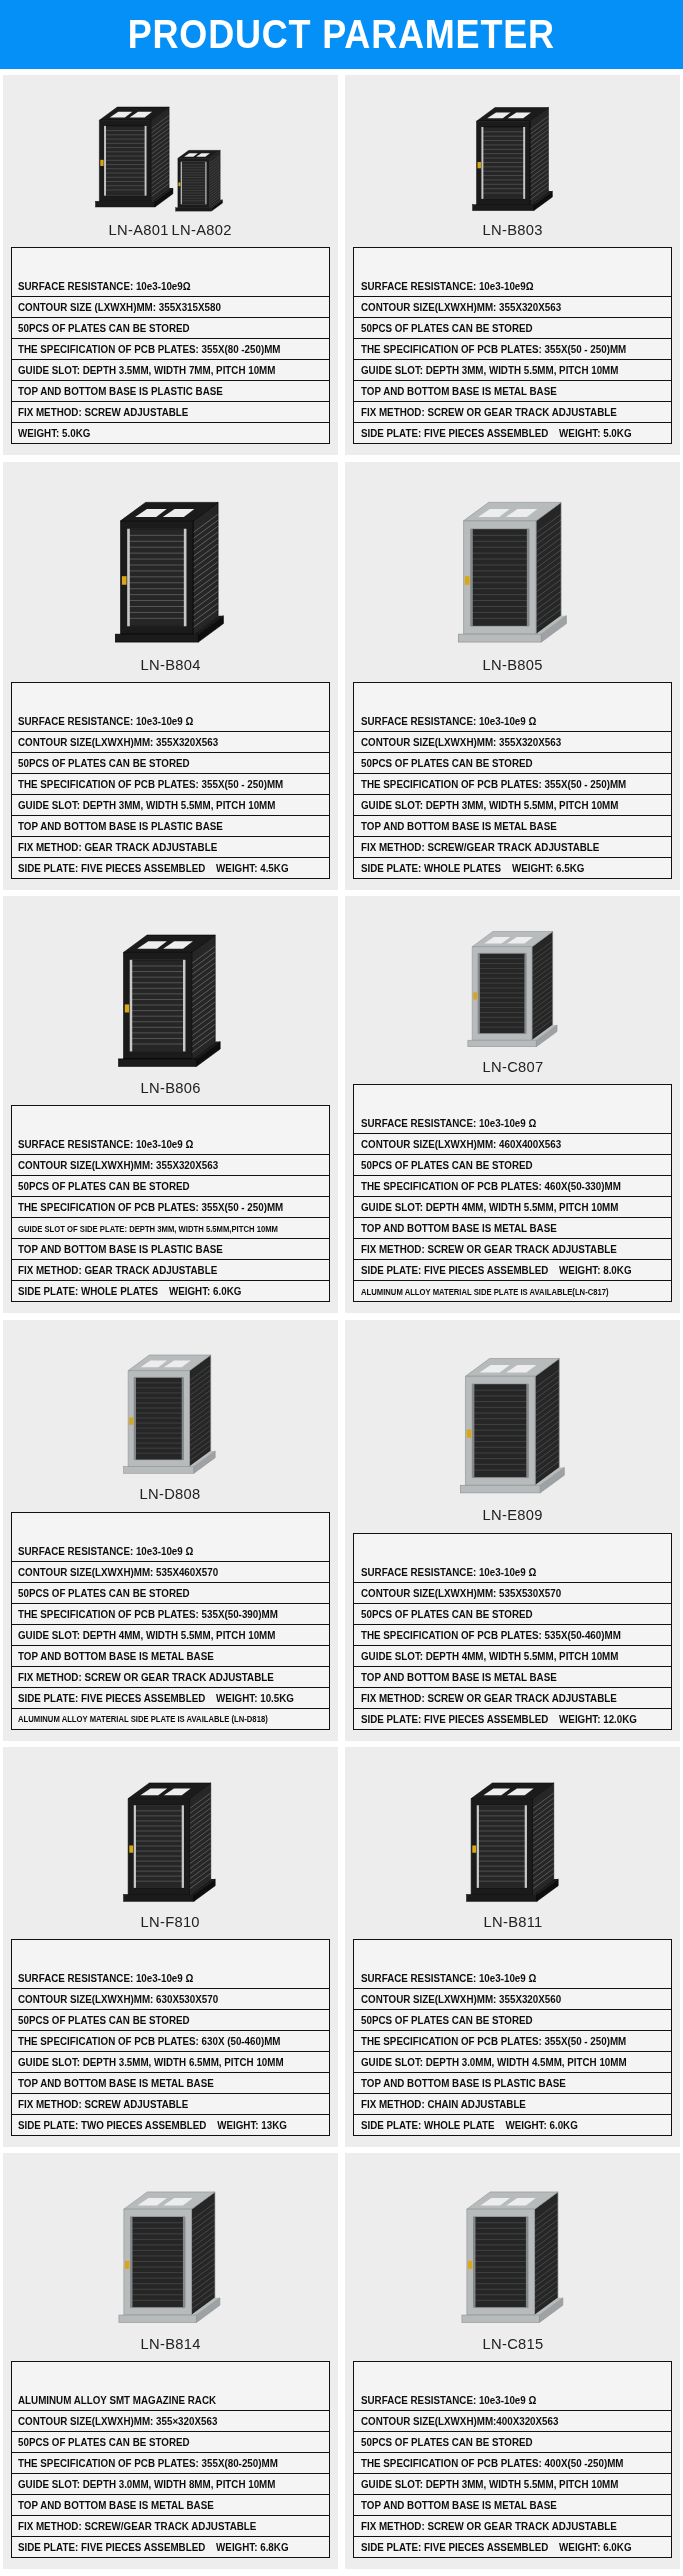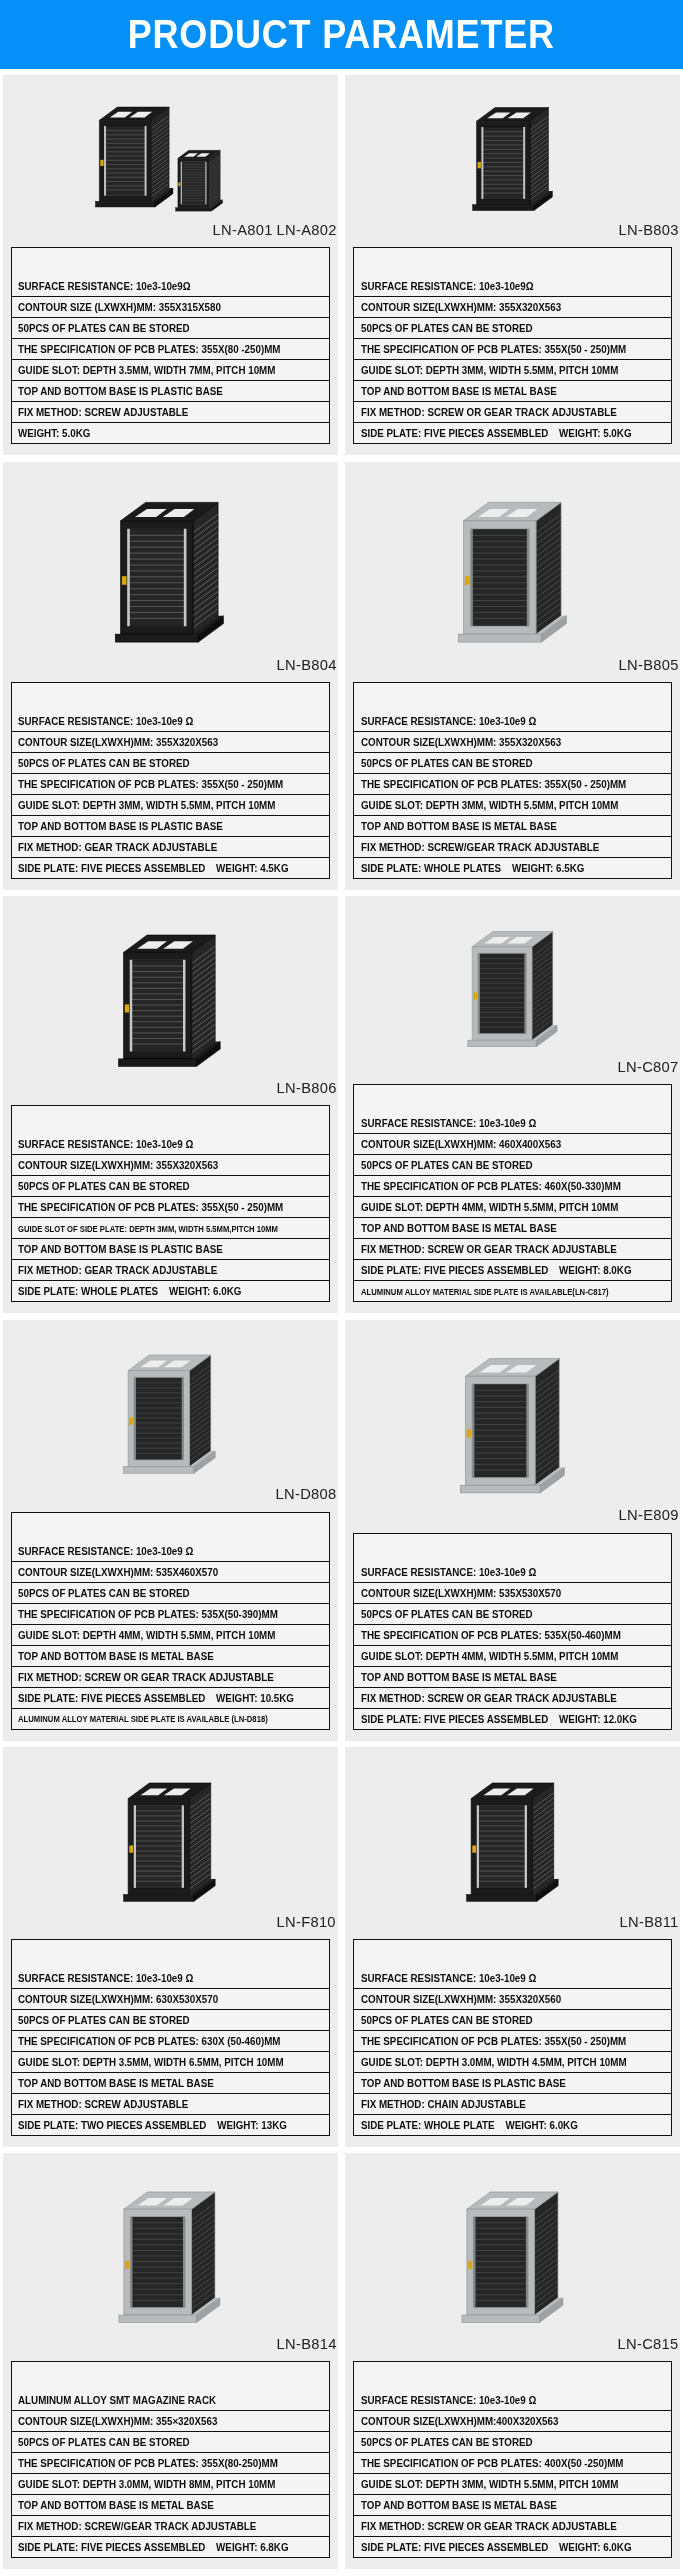--- a/index.html
+++ b/index.html
@@ -22,21 +22,21 @@
   }
   .card{
     background:#ededed;display:flex;flex-direction:column;overflow:hidden;
   }
   .product-image{
     flex:1 1 auto;display:flex;align-items:center;justify-content:center;
     min-height:0;padding-top:9px;
   }
   .product-image svg{height:90%;max-height:253px;}
   .model-labels{
-    display:flex;justify-content:flex-end;
+    display:flex;justify-content:center;
     margin:1.8px 0 8.2px 0;flex:0 0 auto;
   }
   .model-label{
     font-size:15.5px;color:#222222;letter-spacing:0.3px;
     transform:scaleX(0.95);white-space:nowrap;
   }
   .spec-table{
     flex:0 0 auto;margin:0 8.2px 11px 8.2px;
     border:1.4px solid #111111;background:#f4f4f4;
   }

